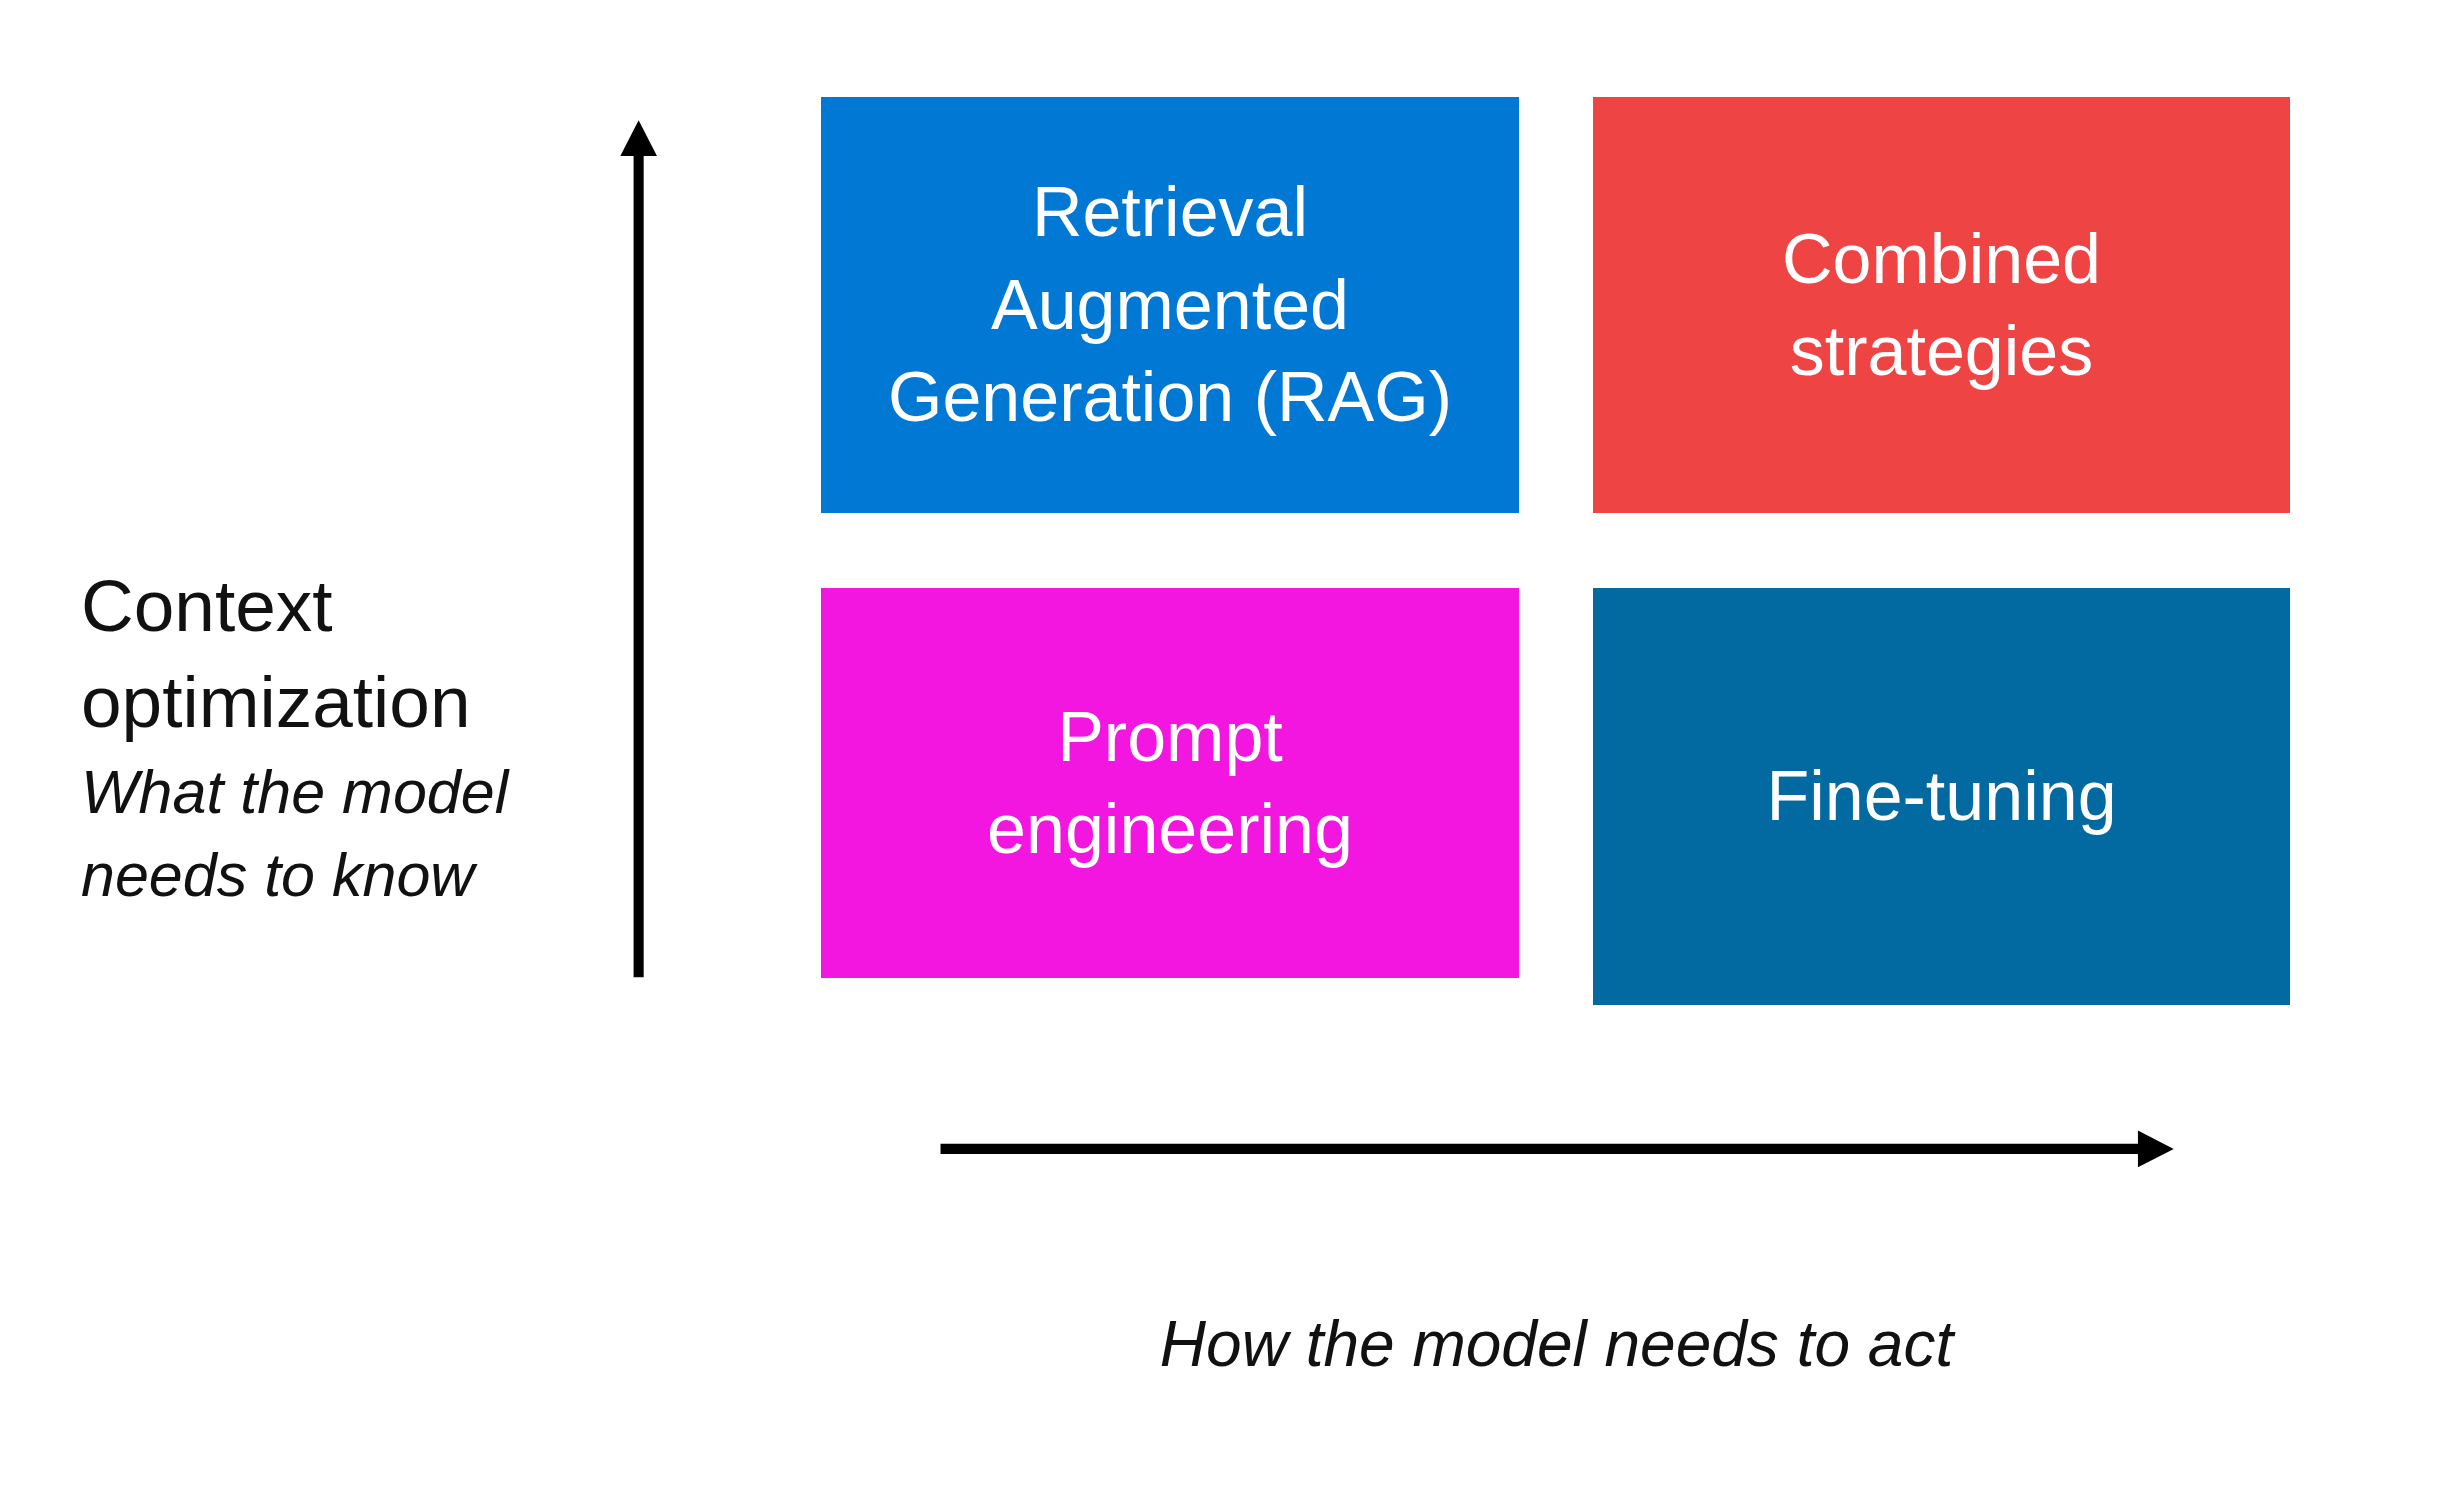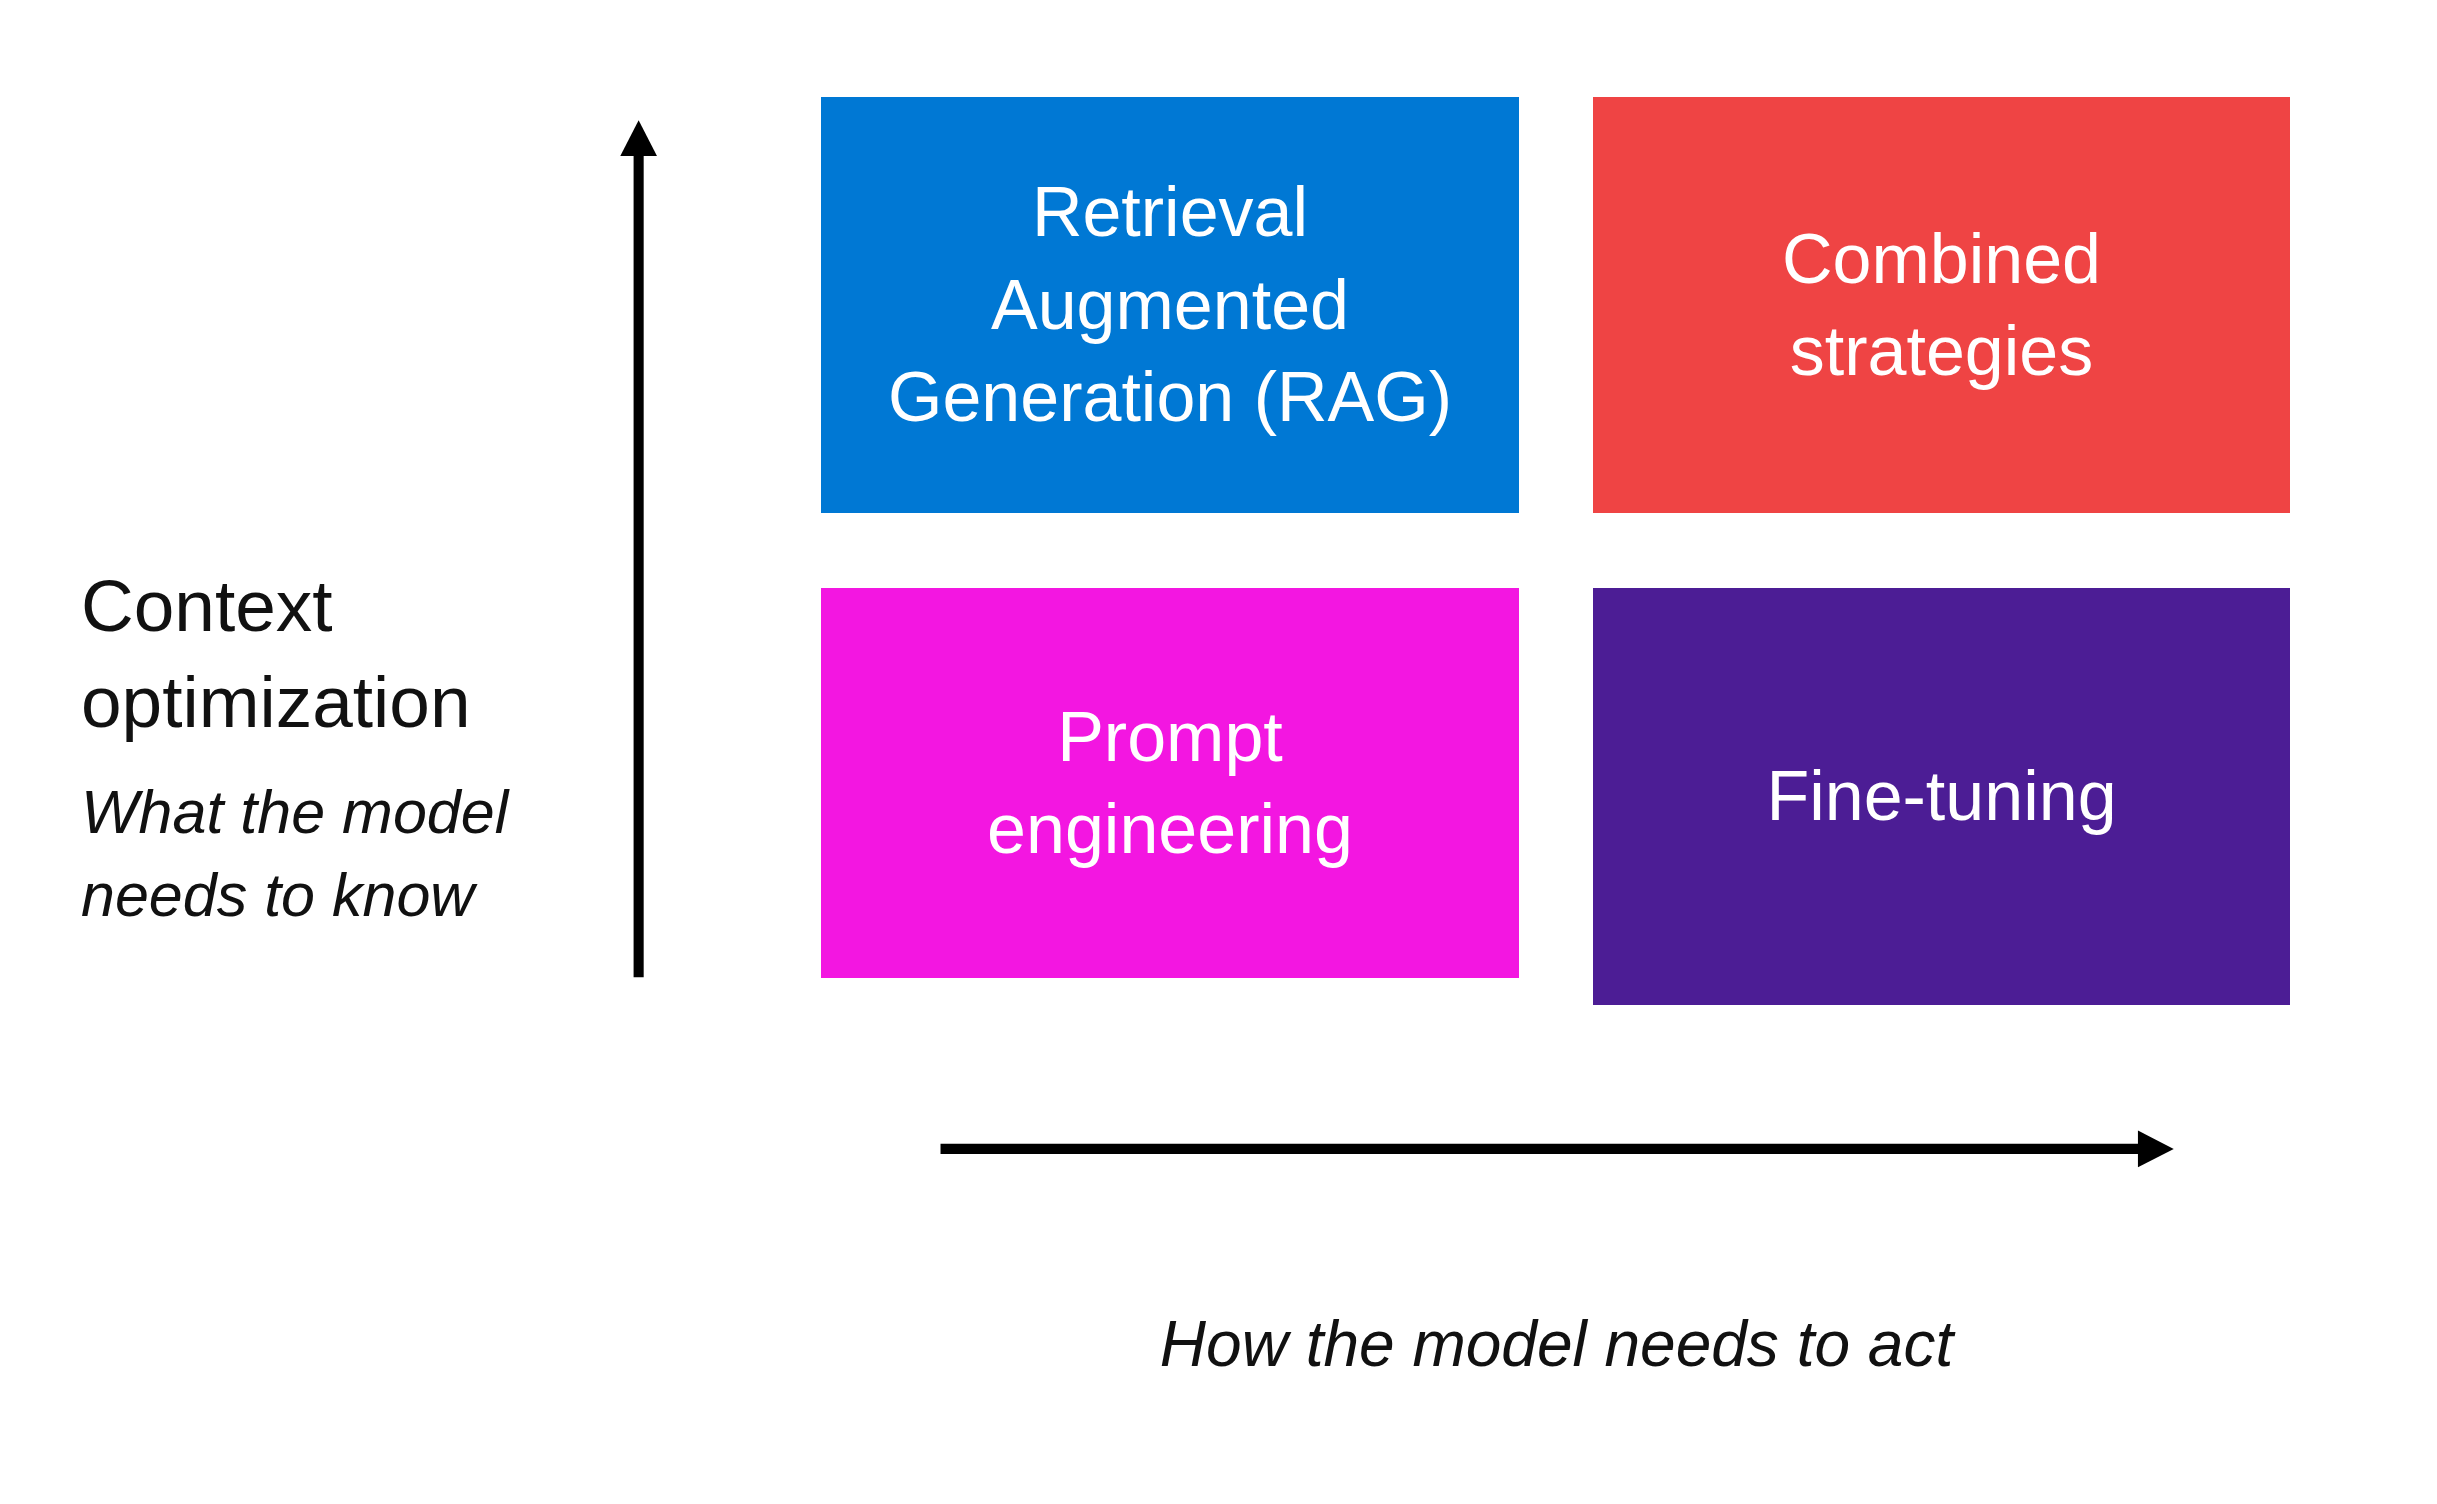--- a/index.html
+++ b/index.html
@@ -54,21 +54,21 @@
     top: 558px;
     width: 514px;
   }
   .v-axis-label .axis-title {
     font-size: 73px;
     line-height: 1.32;
     white-space: pre-line;
     font-weight: 400;
   }
   .v-axis-label .axis-subtitle {
-    margin-top: 20px;
+    margin-top: 0;
     font-size: 61px;
     line-height: 1.36;
     font-style: italic;
     white-space: pre-line;
     font-weight: 400;
   }
 
   .h-axis-label {
     position: absolute;
     left: 940px;
@@ -114,21 +114,21 @@
   <div class="quadrant quad-combined" style="background-color: #ef4444;">
     <div class="q-label">Combined
 strategies</div>
   </div>
 
   <div class="quadrant quad-prompt" style="background-color: rgb(243, 22, 225);">
     <div class="q-label">Prompt
 engineering</div>
   </div>
 
-  <div class="quadrant quad-finetune" style="background-color: #4c1d95;">
+  <div class="quadrant quad-finetune" style="background-color: #0369a1;">
     <div class="q-label">Fine-tuning</div>
   </div>
 
   <div class="v-axis-label">
     <div class="axis-title">Context
 optimization</div>
     <div class="axis-subtitle">What the model
 needs to know</div>
   </div>
 

